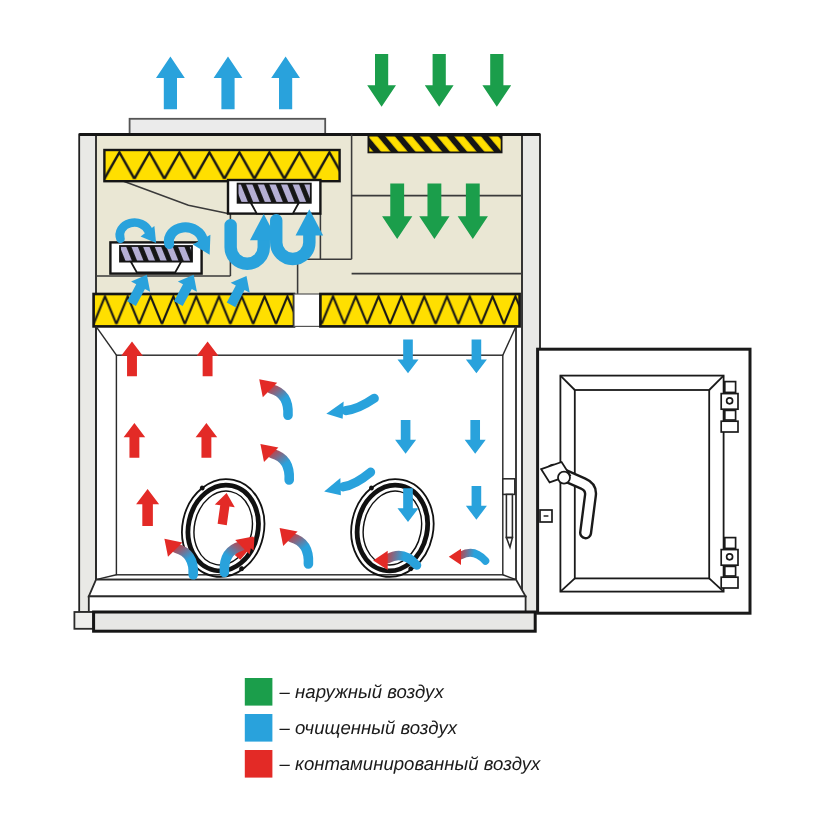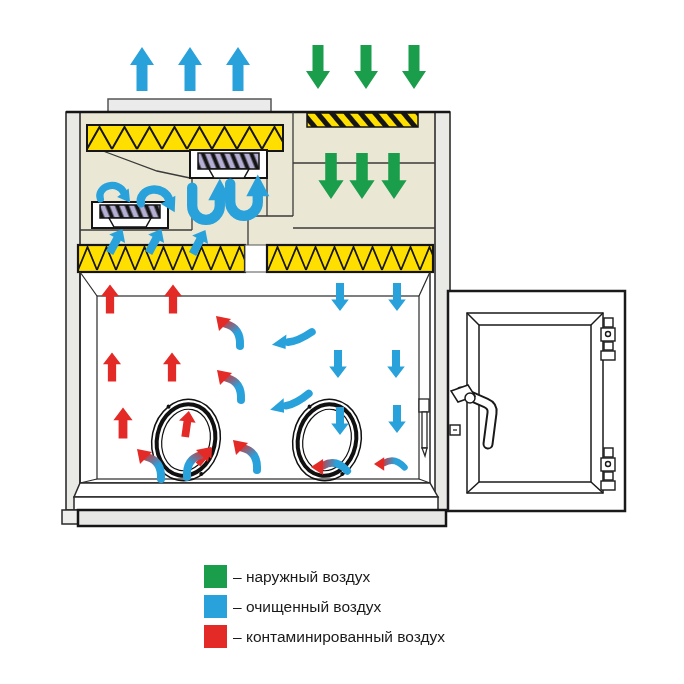--- a/index.html
+++ b/index.html
@@ -1,16 +1,16 @@
 <!DOCTYPE html>
 <html><head>
 <meta charset="utf-8">
 <style>
   html,body{margin:0;padding:0;background:#ffffff;}
-  .stage{width:684px;height:684px;position:relative;background:#fff;overflow:hidden;}
+  .stage{width:684px;height:684px;position:relative;background:#fff;overflow:hidden;font-style:italic;}
   svg{display:block;}
   text.legend-label{font-family:"Liberation Sans", sans-serif;font-size:15.5px;fill:#1a1a1a;}
 </style>
 </head>
 <body>
 
 <div class="stage">
 <svg width="684" height="684" viewBox="0 0 684 684" xmlns="http://www.w3.org/2000/svg">
   <defs>
     <path id="blockArrow" d="M0,-22 L12,-4 L5.5,-4 L5.5,22 L-5.5,22 L-5.5,-4 L-12,-4 Z"></path>

